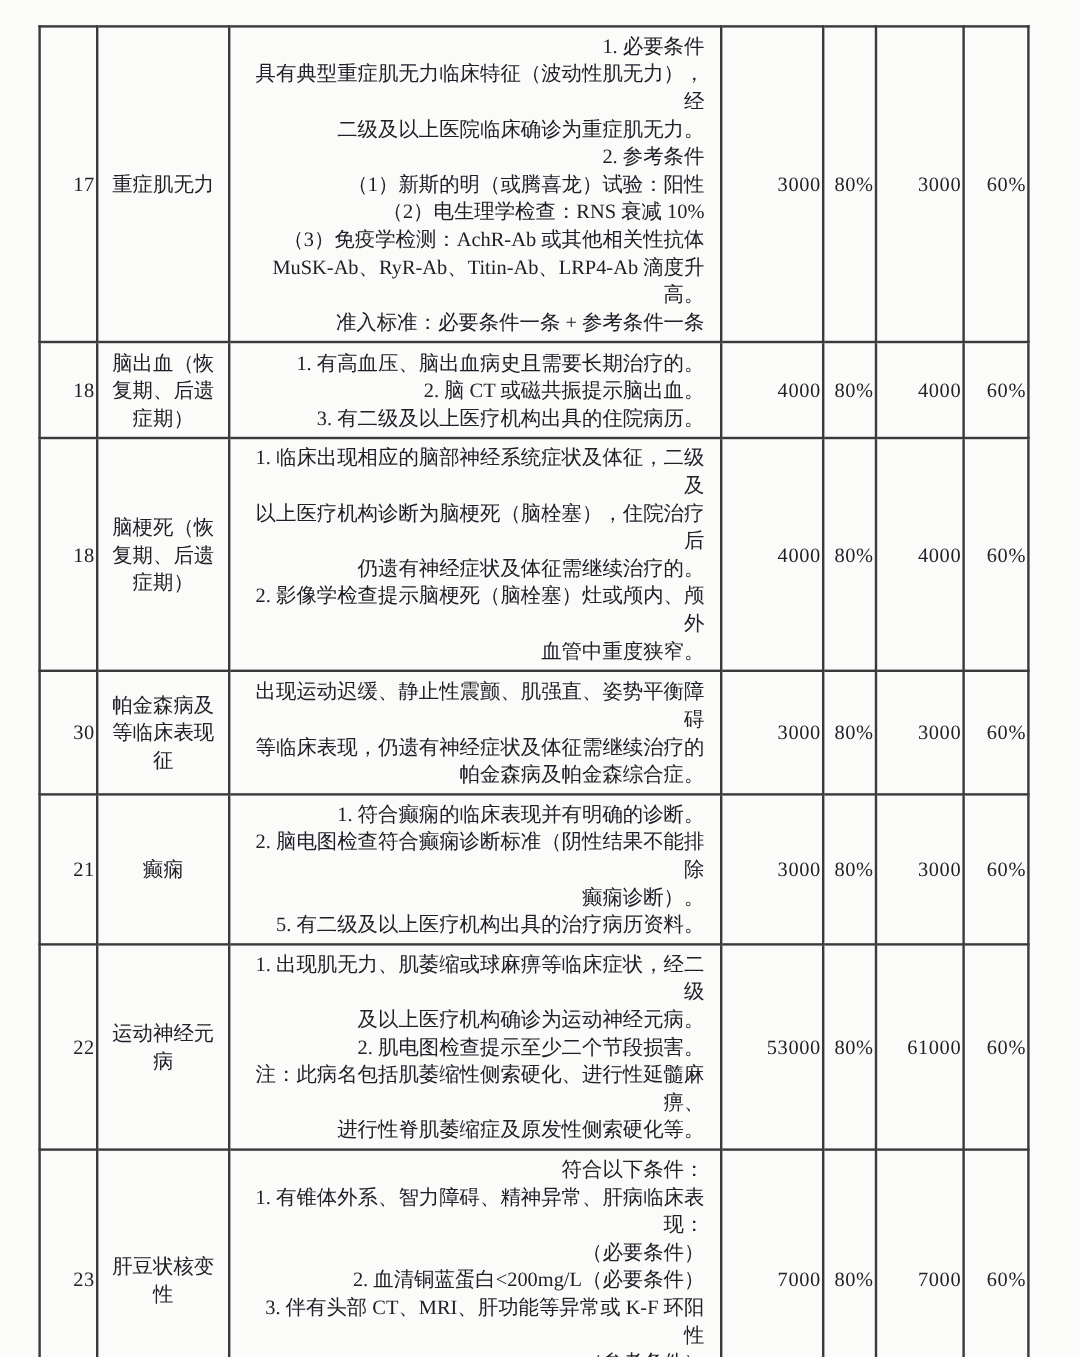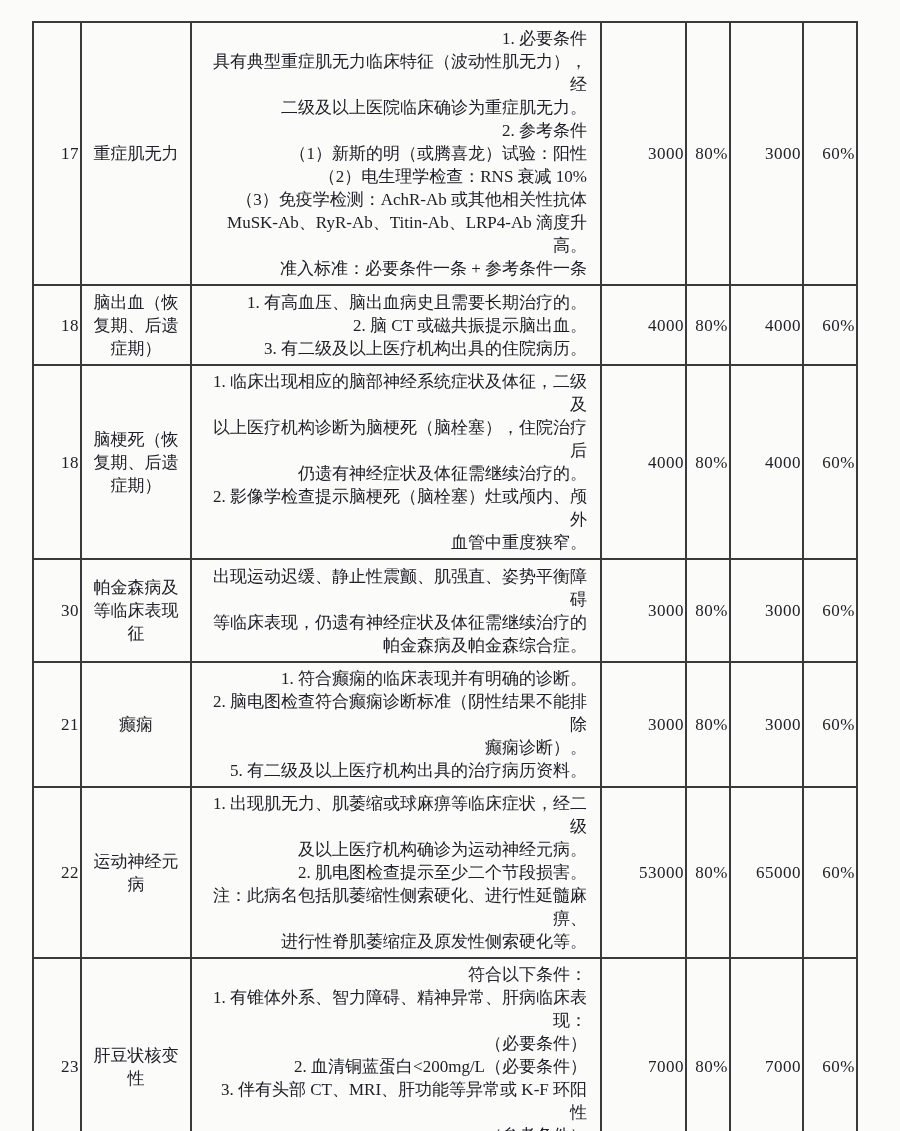--- a/index.html
+++ b/index.html
@@ -154,21 +154,21 @@
         <td class="cell-no">22</td>
         <td class="cell-name">运动神经元
 病</td>
         <td class="cell-criteria">1. 出现肌无力、肌萎缩或球麻痹等临床症状，经二级
 及以上医疗机构确诊为运动神经元病。
 2. 肌电图检查提示至少二个节段损害。
 注：此病名包括肌萎缩性侧索硬化、进行性延髓麻痹、
 进行性脊肌萎缩症及原发性侧索硬化等。</td>
         <td class="cell-limit">53000</td>
         <td class="cell-ratio">80%</td>
-        <td class="cell-limit">65000</td>
+        <td class="cell-limit">61000</td>
         <td class="cell-ratio">60%</td>
       </tr>
       <tr class="r6">
         <td class="cell-no">23</td>
         <td class="cell-name">肝豆状核变
 性</td>
         <td class="cell-criteria">符合以下条件：
 1. 有锥体外系、智力障碍、精神异常、肝病临床表现：
 （必要条件）
 2. 血清铜蓝蛋白&lt;200mg/L（必要条件）

